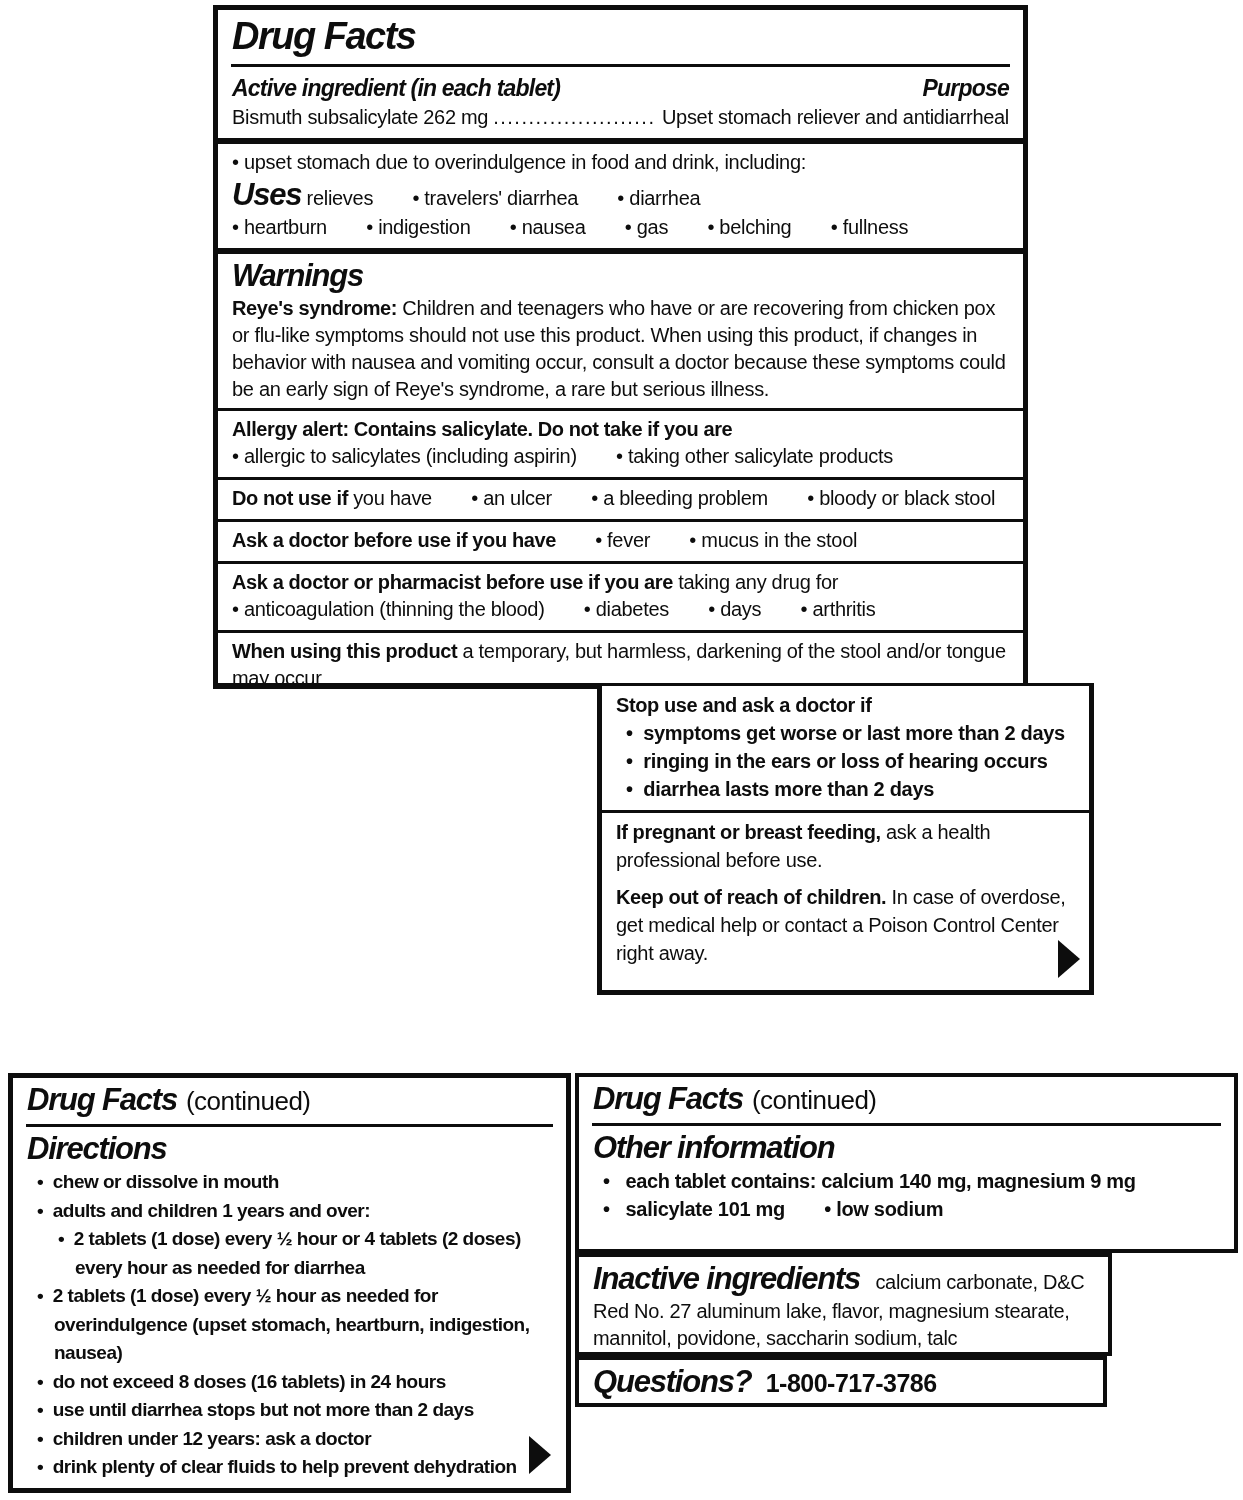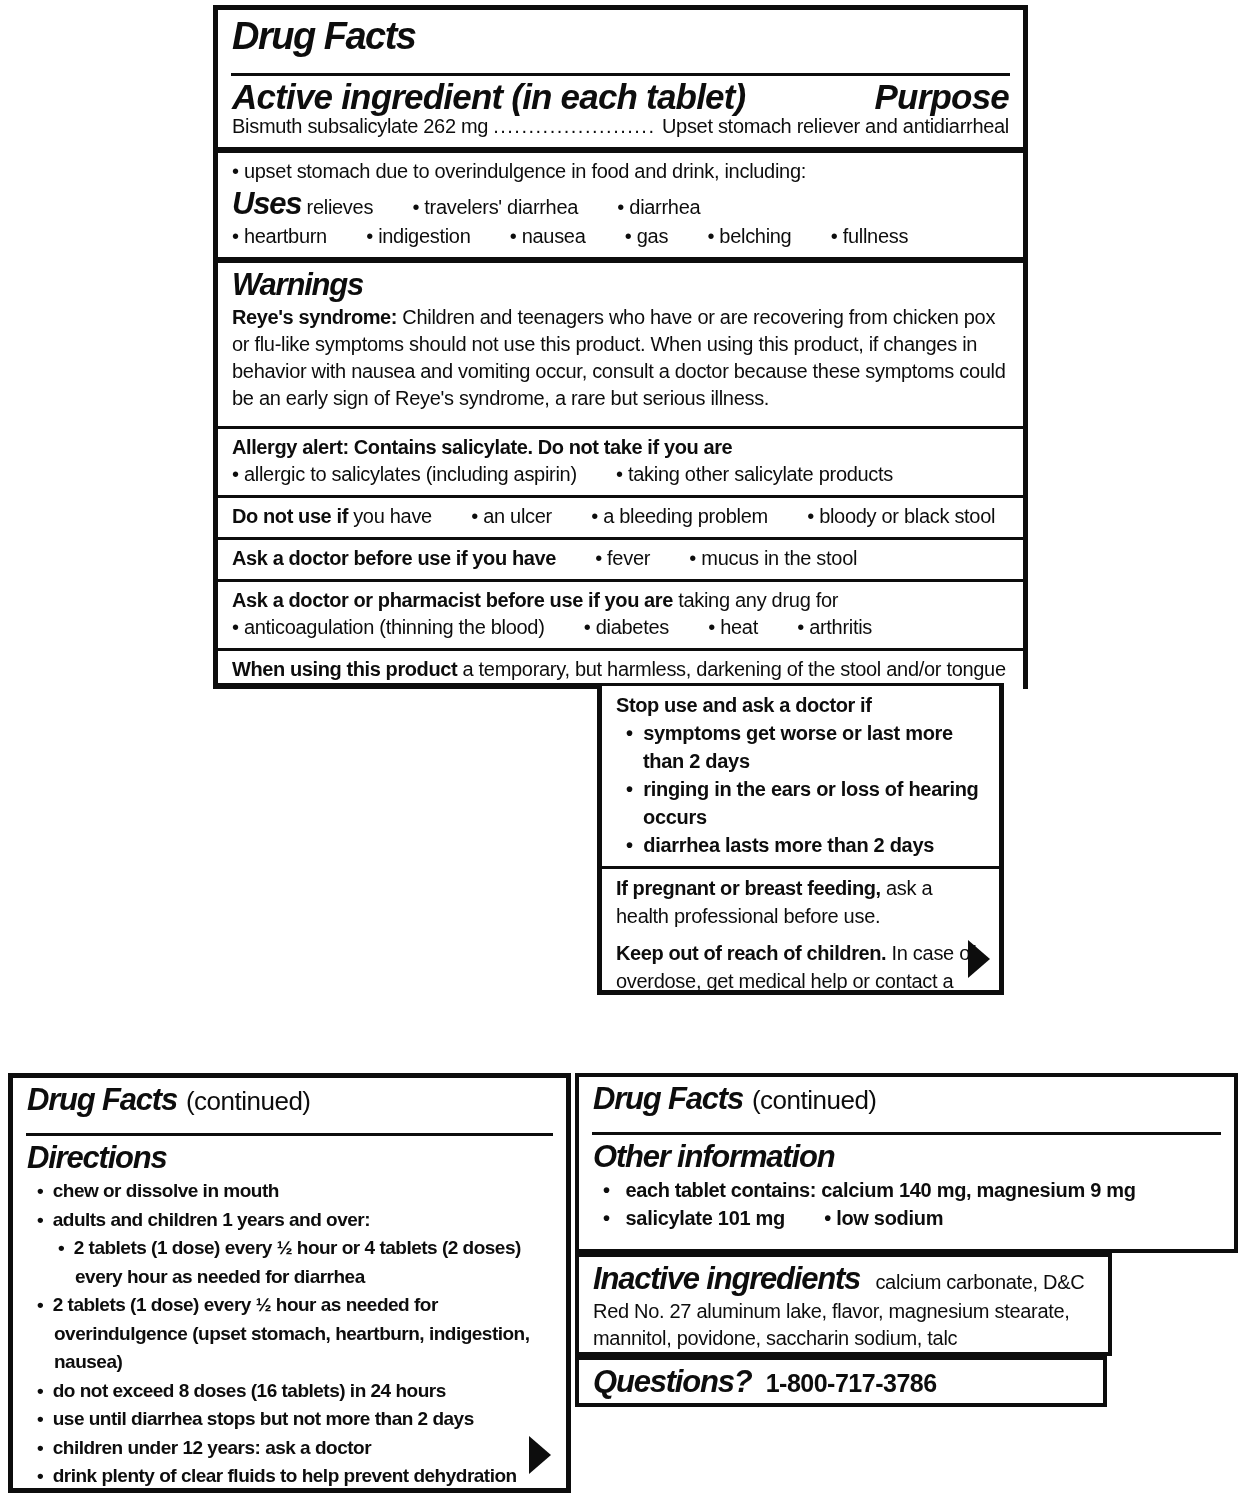--- a/index.html
+++ b/index.html
@@ -5,34 +5,34 @@
   html,body{margin:0;padding:0;background:#ffffff;}
   .canvas{
     position:relative;width:1243px;height:1500px;background:#ffffff;
     font-family:"Liberation Sans","DejaVu Sans",sans-serif;color:#0d0d0d;
     letter-spacing:-0.3px;
   }
   p{margin:0;}
   .box{position:absolute;background:#ffffff;border:5px solid #0d0d0d;box-sizing:border-box;overflow:hidden;}
   #boxA{left:213px;top:5px;width:815px;height:684px;border-bottom:none;}
   #boxA-bottom{position:absolute;left:213px;top:683px;width:392px;height:6px;background:#0d0d0d;}
-  #boxB{left:597px;top:683px;width:407px;height:312px;border-top:3px solid #0d0d0d;}
+  #boxB{left:597px;top:683px;width:497px;height:312px;border-top:3px solid #0d0d0d;}
   #boxC{left:8px;top:1073px;width:563px;height:420px;}
   #boxD1{left:575px;top:1073px;width:663px;height:180px;border-width:4px;}
   #boxD2{left:575px;top:1253px;width:537px;height:103px;border-width:4px;}
   #boxD3{left:575px;top:1356px;width:532px;height:51px;border-width:4px;}
 
   .s{padding:5px 14px 7px;}
-  .s.tight{padding:3px 14px 14px;}
+  .s.tight{padding:3px 14px 5px;}
   .rule{height:3px;background:#0d0d0d;}
   .rule.heavy{height:6px;}
   .rule.inset{margin:0 13px;}
 
   .t1{font-style:italic;font-weight:bold;font-size:38px;line-height:46px;letter-spacing:-1.5px;}
-  .t2{font-style:italic;font-weight:bold;font-size:35px;line-height:32px;letter-spacing:-0.8px;}
+  .t2{font-style:italic;font-weight:bold;font-size:23px;line-height:32px;letter-spacing:-0.8px;}
   .t3{font-style:italic;font-weight:bold;font-size:31px;line-height:38px;letter-spacing:-1.2px;}
   .suffix{font-style:normal;font-weight:normal;font-size:26px;letter-spacing:-0.5px;margin-left:9px;}
   .body{font-size:20px;line-height:27px;}
   .body b{letter-spacing:-0.4px;}
   #boxB .body{line-height:28px;}
   #boxC .body{font-size:19px;line-height:28.5px;letter-spacing:-0.5px;}
   #boxD1 .body{line-height:28px;}
 
   .hrow{display:flex;justify-content:space-between;align-items:baseline;}
   .ingrow{display:flex;align-items:center;white-space:nowrap;}
@@ -141,21 +141,21 @@
 
     <div class="rule"></div>
 
     <div class="s">
       <p class="body">
         <b>Ask a doctor or pharmacist before use if you are</b><span> taking any drug for</span>
       </p>
       <p class="body row">
         <span class="ib">anticoagulation (thinning the blood)</span>
         <span class="ib">diabetes</span>
-        <span class="ib">heat</span>
+        <span class="ib">days</span>
         <span class="ib">arthritis</span>
       </p>
     </div>
 
     <div class="rule"></div>
 
     <div class="s">
       <p class="body">
         <b>When using this product</b><span> a temporary, but harmless, darkening of the stool and/or tongue may occur</span>
       </p>

